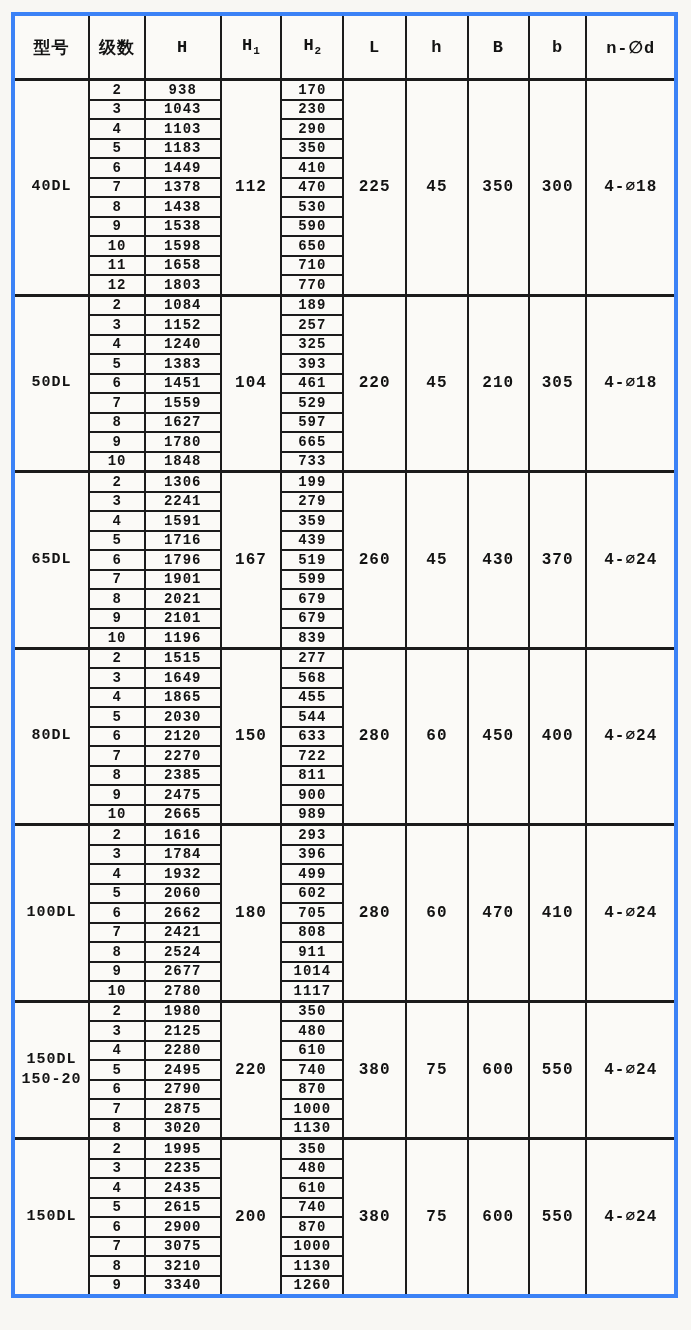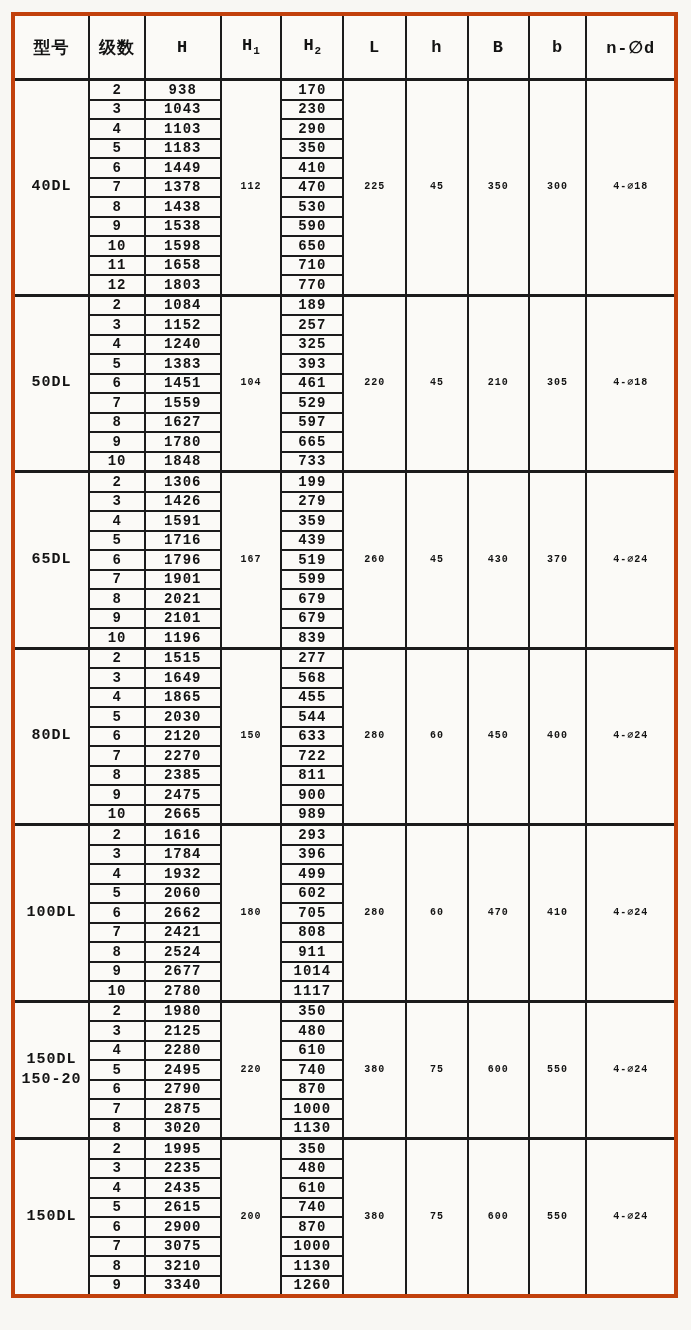--- a/index.html
+++ b/index.html
@@ -12,21 +12,21 @@
     width: 691px;
     min-height: 1330px;
     box-sizing: border-box;
     padding: 12px 11px;
     background: #f8f7f3;
   }
   table.dim-table {
     border-collapse: collapse;
     table-layout: fixed;
     width: 667px;
-    border: 4px solid #c2410c;
+    border: 4px solid #3b82f6;
     background: #fbfaf7;
   }
   th, td {
     border: 2px solid #1b1b1b;
     text-align: center;
     vertical-align: middle;
     padding: 0;
     color: #131313;
     overflow: hidden;
   }
@@ -53,21 +53,21 @@
     border-top-width: 3px;
   }
   td.model-cell {
     font-size: 15px;
     letter-spacing: 1px;
   }
   td.model-cell .model-line {
     line-height: 1.35;
   }
   td.spec-cell {
-    font-size: 10px;
+    font-size: 16px;
   }
 </style>
 </head>
 <body>
 
 <div class="page">
   <table class="dim-table">
     <colgroup>
         <col style="width: 11.5%;">
         <col style="width: 8.4%;">
@@ -222,21 +222,21 @@
           <td rowspan="9" class="spec-cell sec-start">167</td>
           <td class="h2-cell sec-start">199</td>
           <td rowspan="9" class="spec-cell sec-start">260</td>
           <td rowspan="9" class="spec-cell sec-start">45</td>
           <td rowspan="9" class="spec-cell sec-start">430</td>
           <td rowspan="9" class="spec-cell sec-start">370</td>
           <td rowspan="9" class="spec-cell sec-start">4-∅24</td>
         </tr>
         <tr>
           <td class="stage-cell">3</td>
-          <td class="h-cell">1426</td>
+          <td class="h-cell">2241</td>
           <td class="h2-cell">279</td>
         </tr>
         <tr>
           <td class="stage-cell">4</td>
           <td class="h-cell">1591</td>
           <td class="h2-cell">359</td>
         </tr>
         <tr>
           <td class="stage-cell">5</td>
           <td class="h-cell">1716</td>

